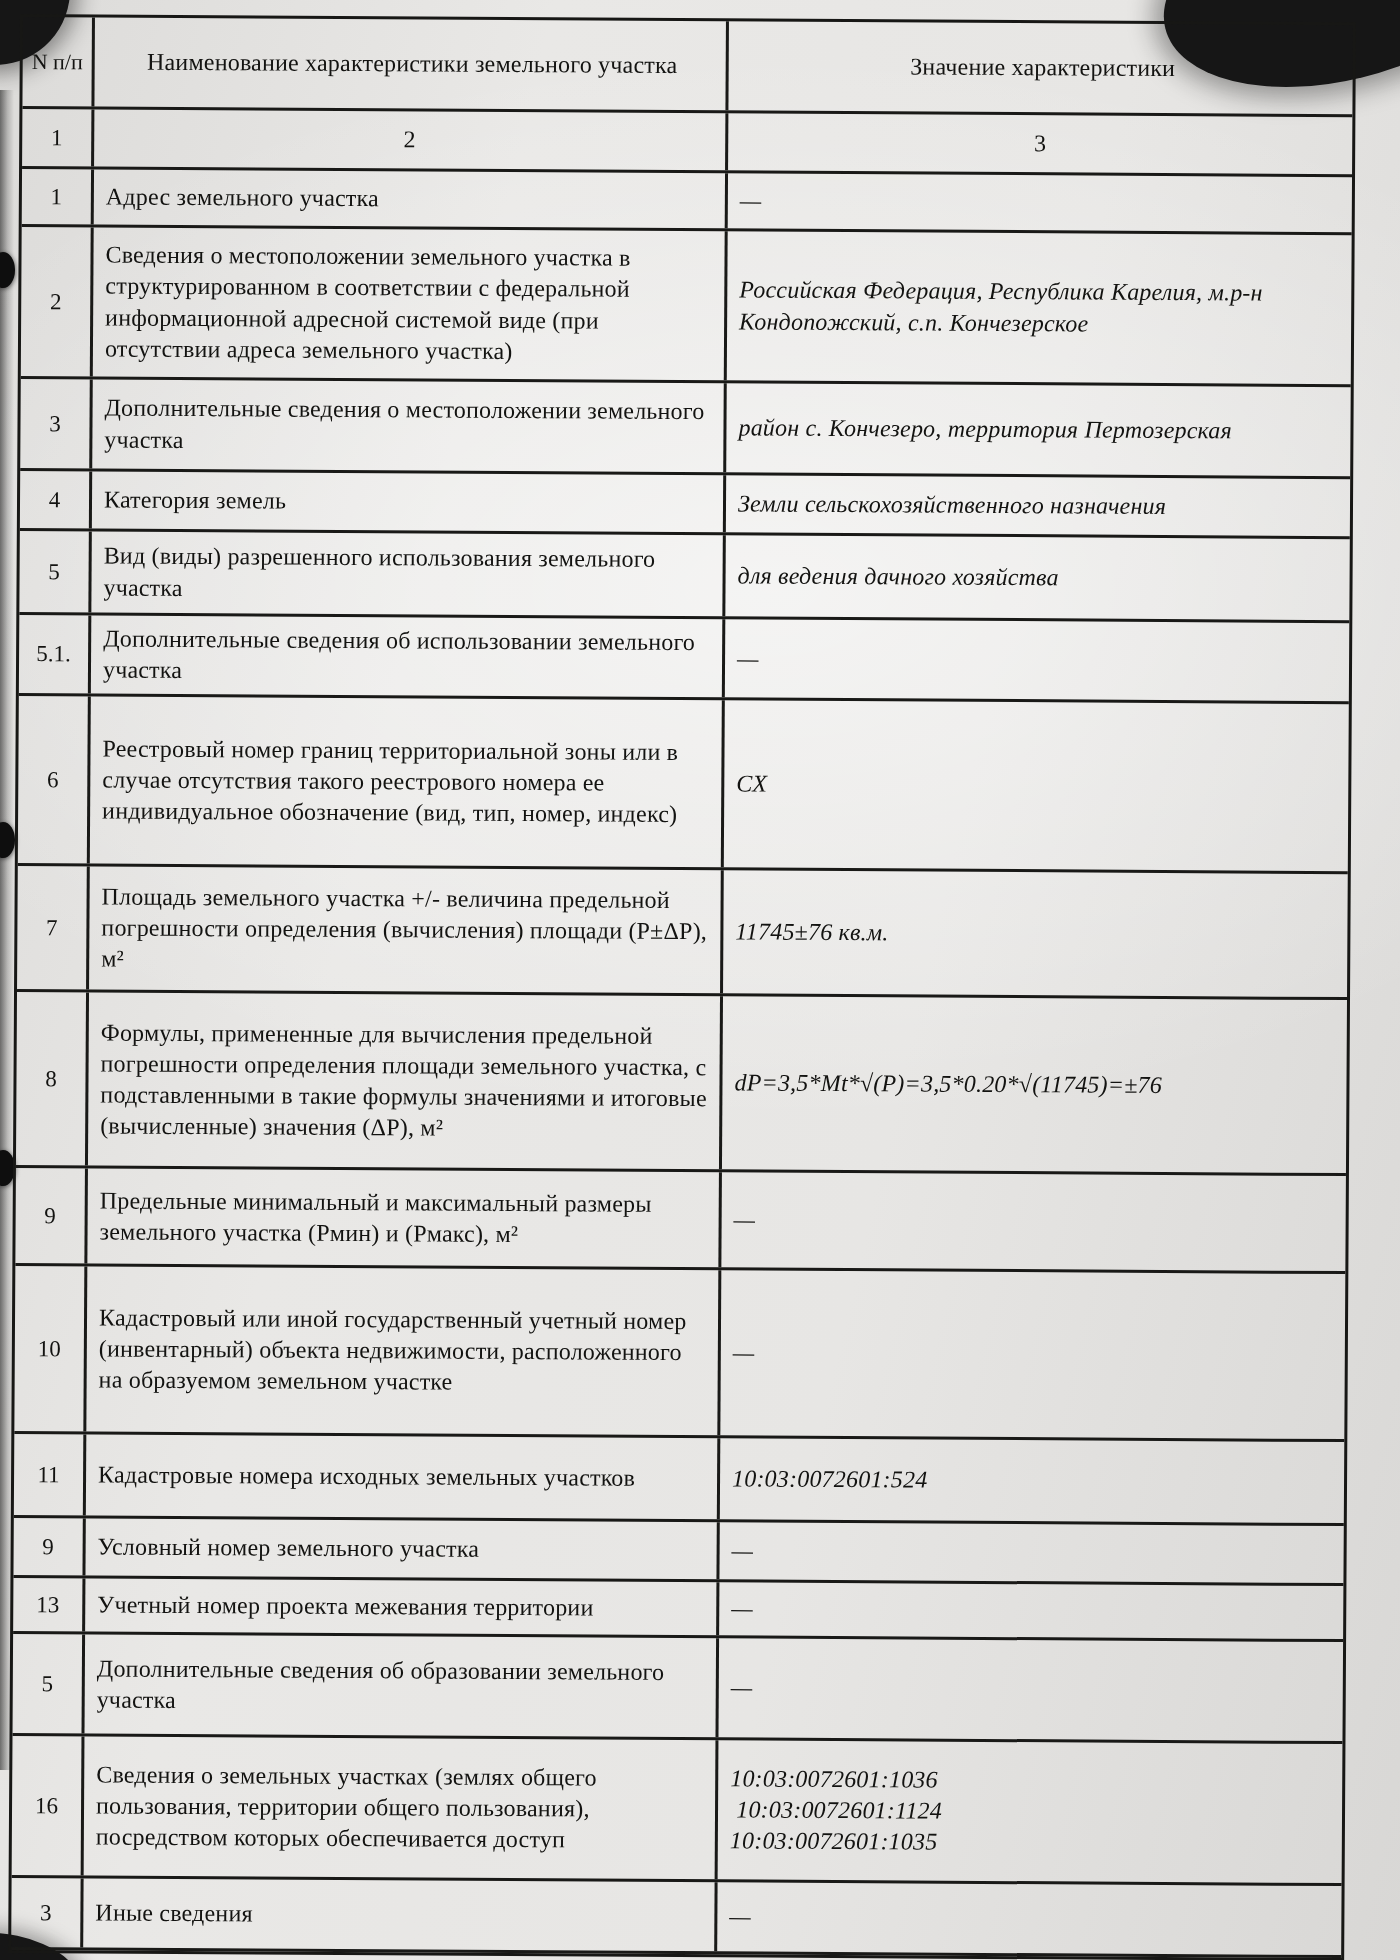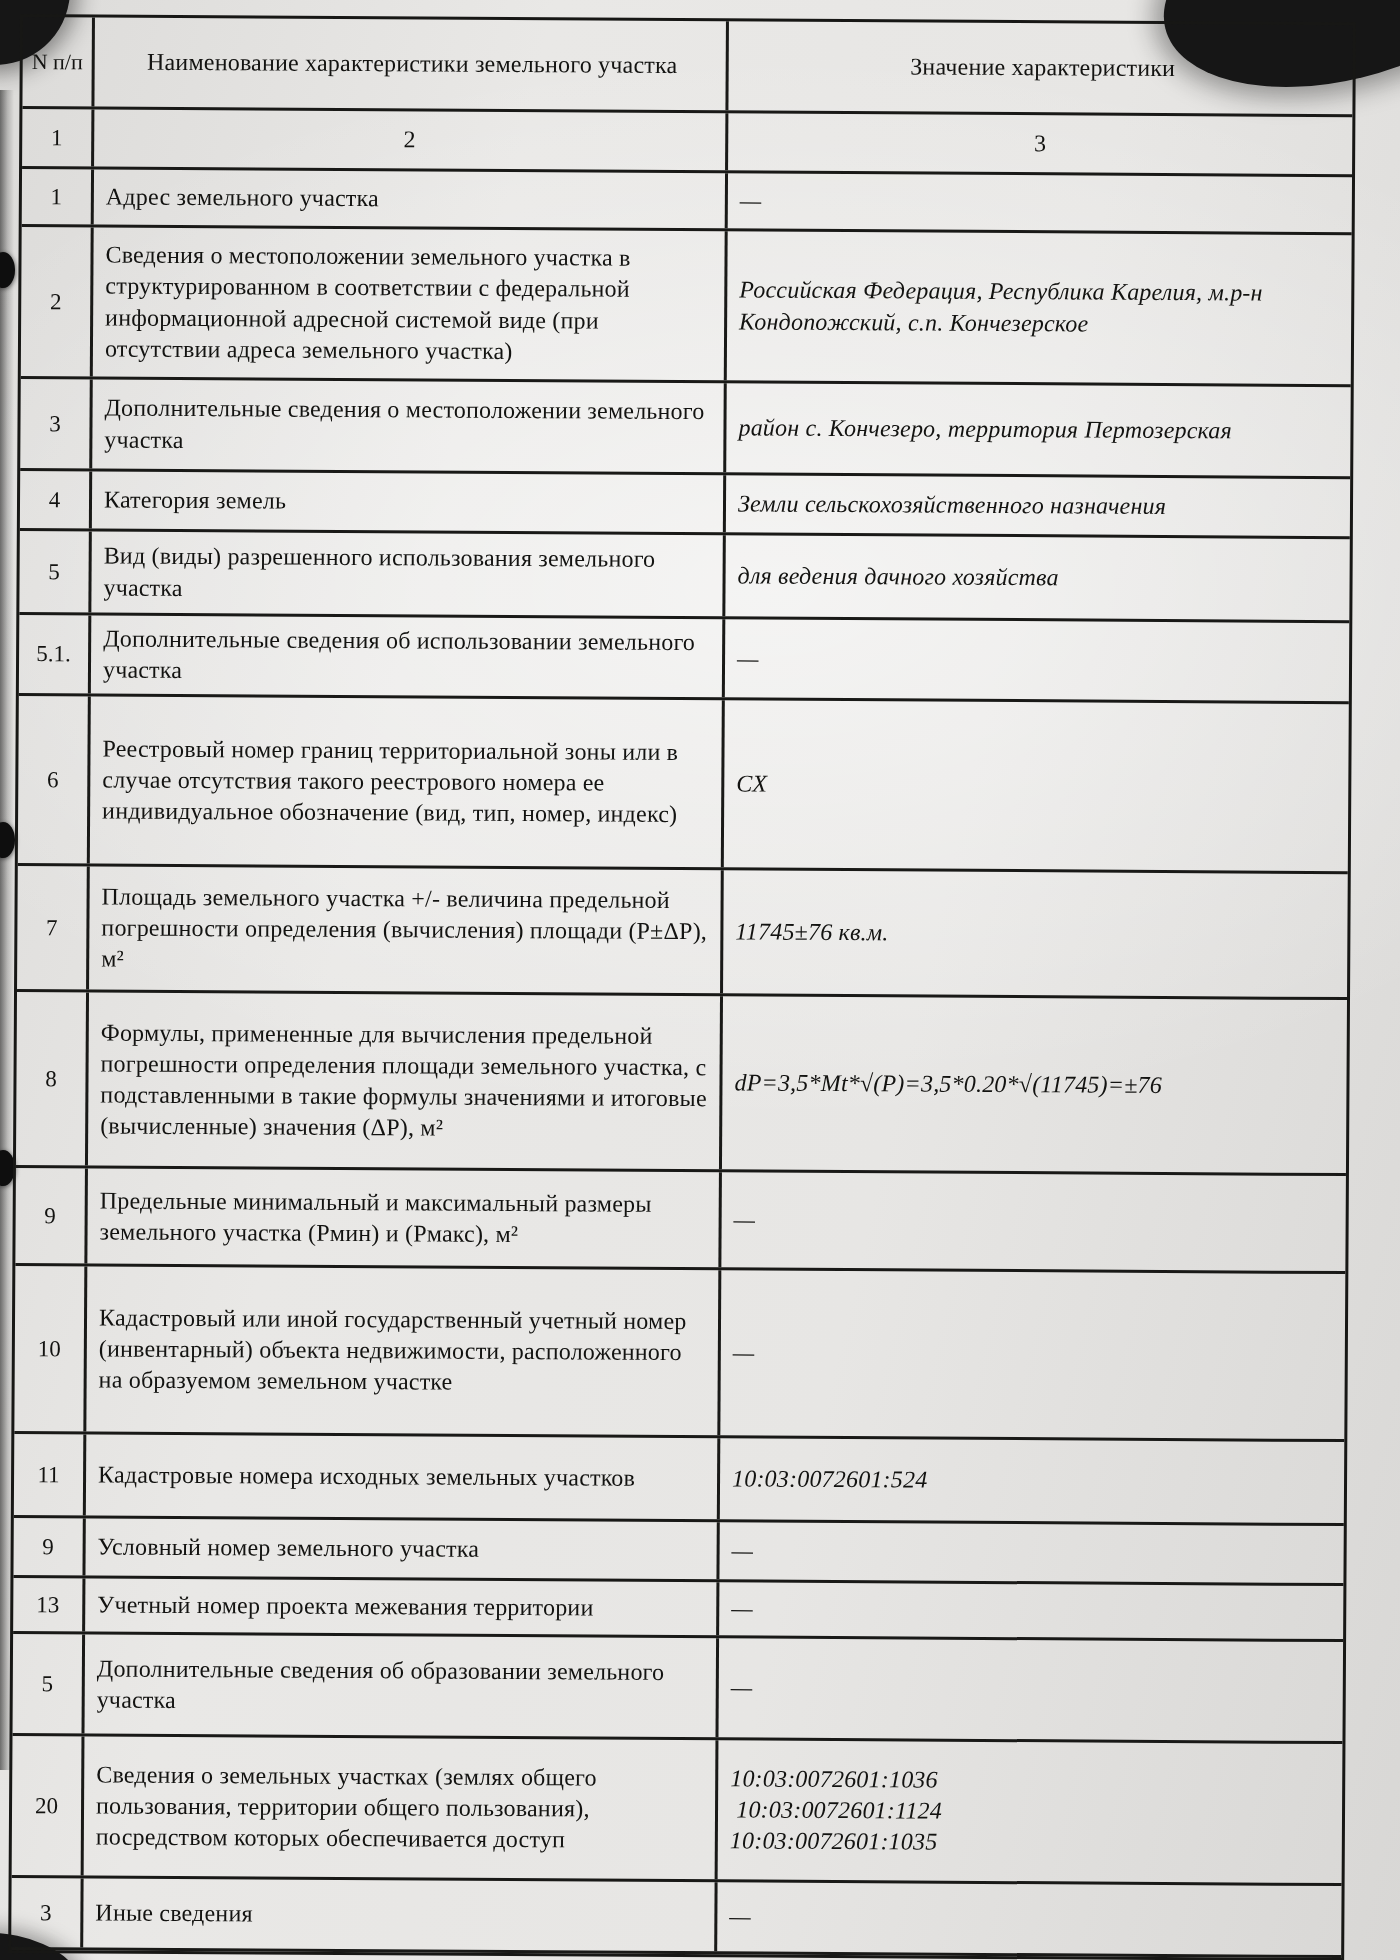--- a/index.html
+++ b/index.html
@@ -160,21 +160,21 @@
       <div class="cell c3">—</div>
     </div>
 
     <div class="row" style="min-height:102px">
       <div class="cell c1">5</div>
       <div class="cell c2">Дополнительные сведения об образовании земельного участка</div>
       <div class="cell c3">—</div>
     </div>
 
     <div class="row" style="min-height:142px">
-      <div class="cell c1">20</div>
+      <div class="cell c1">16</div>
       <div class="cell c2">Сведения о земельных участках (землях общего пользования, территории общего пользования), посредством которых обеспечивается доступ</div>
       <div class="cell c3">10:03:0072601:1036
  10:03:0072601:1124
 10:03:0072601:1035</div>
     </div>
 
     <div class="row" style="min-height:72px">
       <div class="cell c1">3</div>
       <div class="cell c2">Иные сведения</div>
       <div class="cell c3">—</div>

